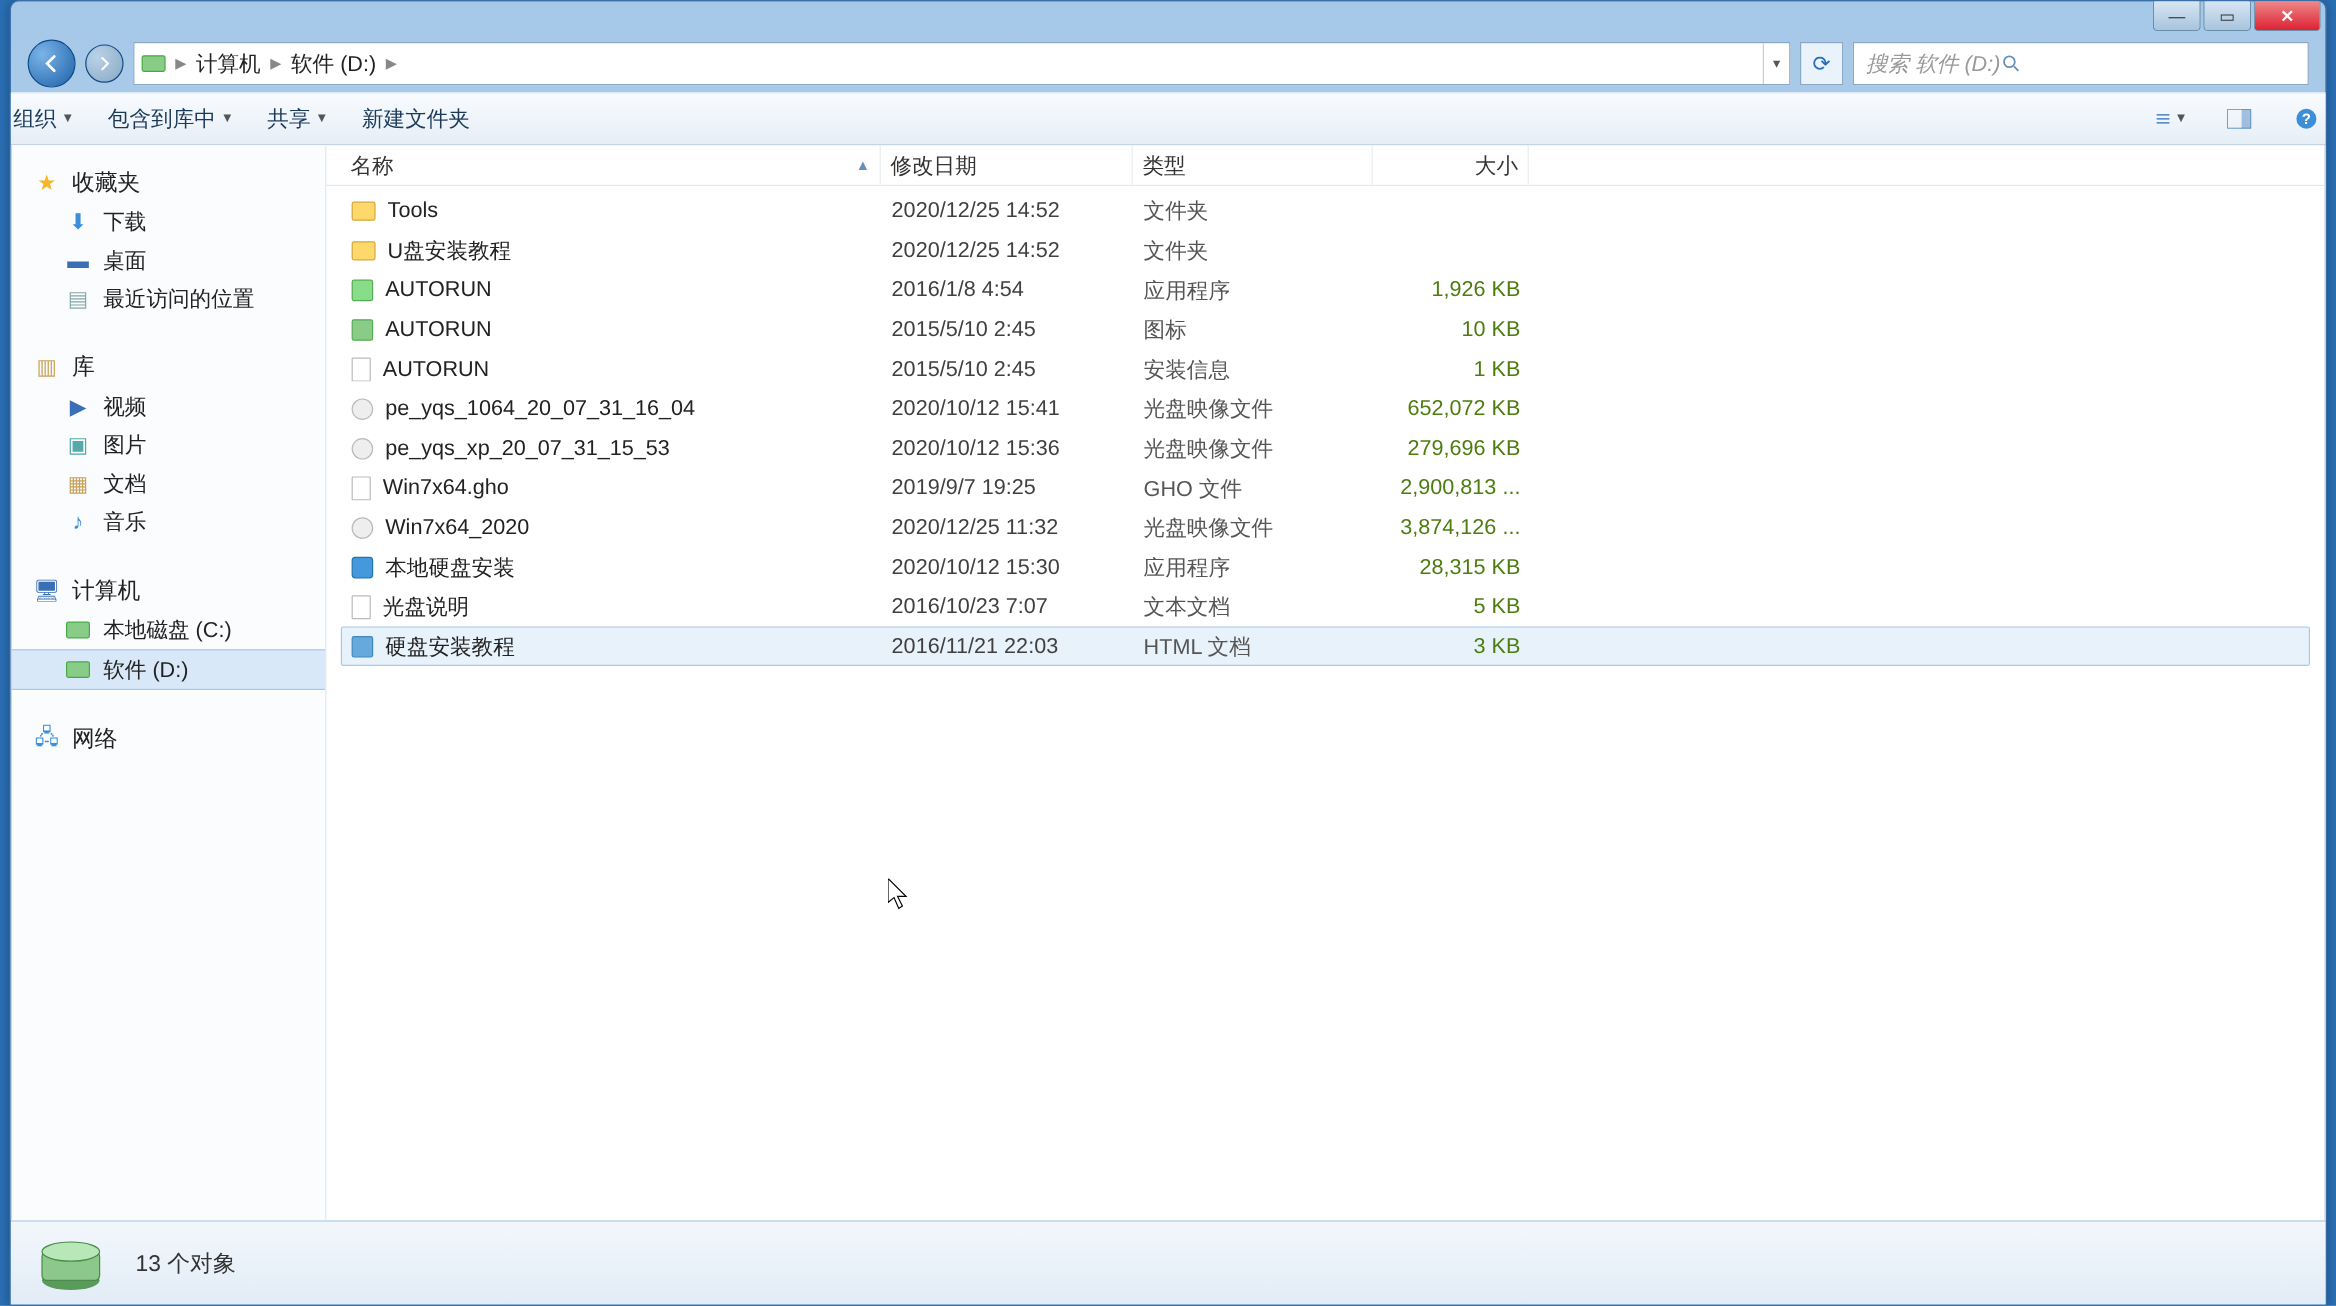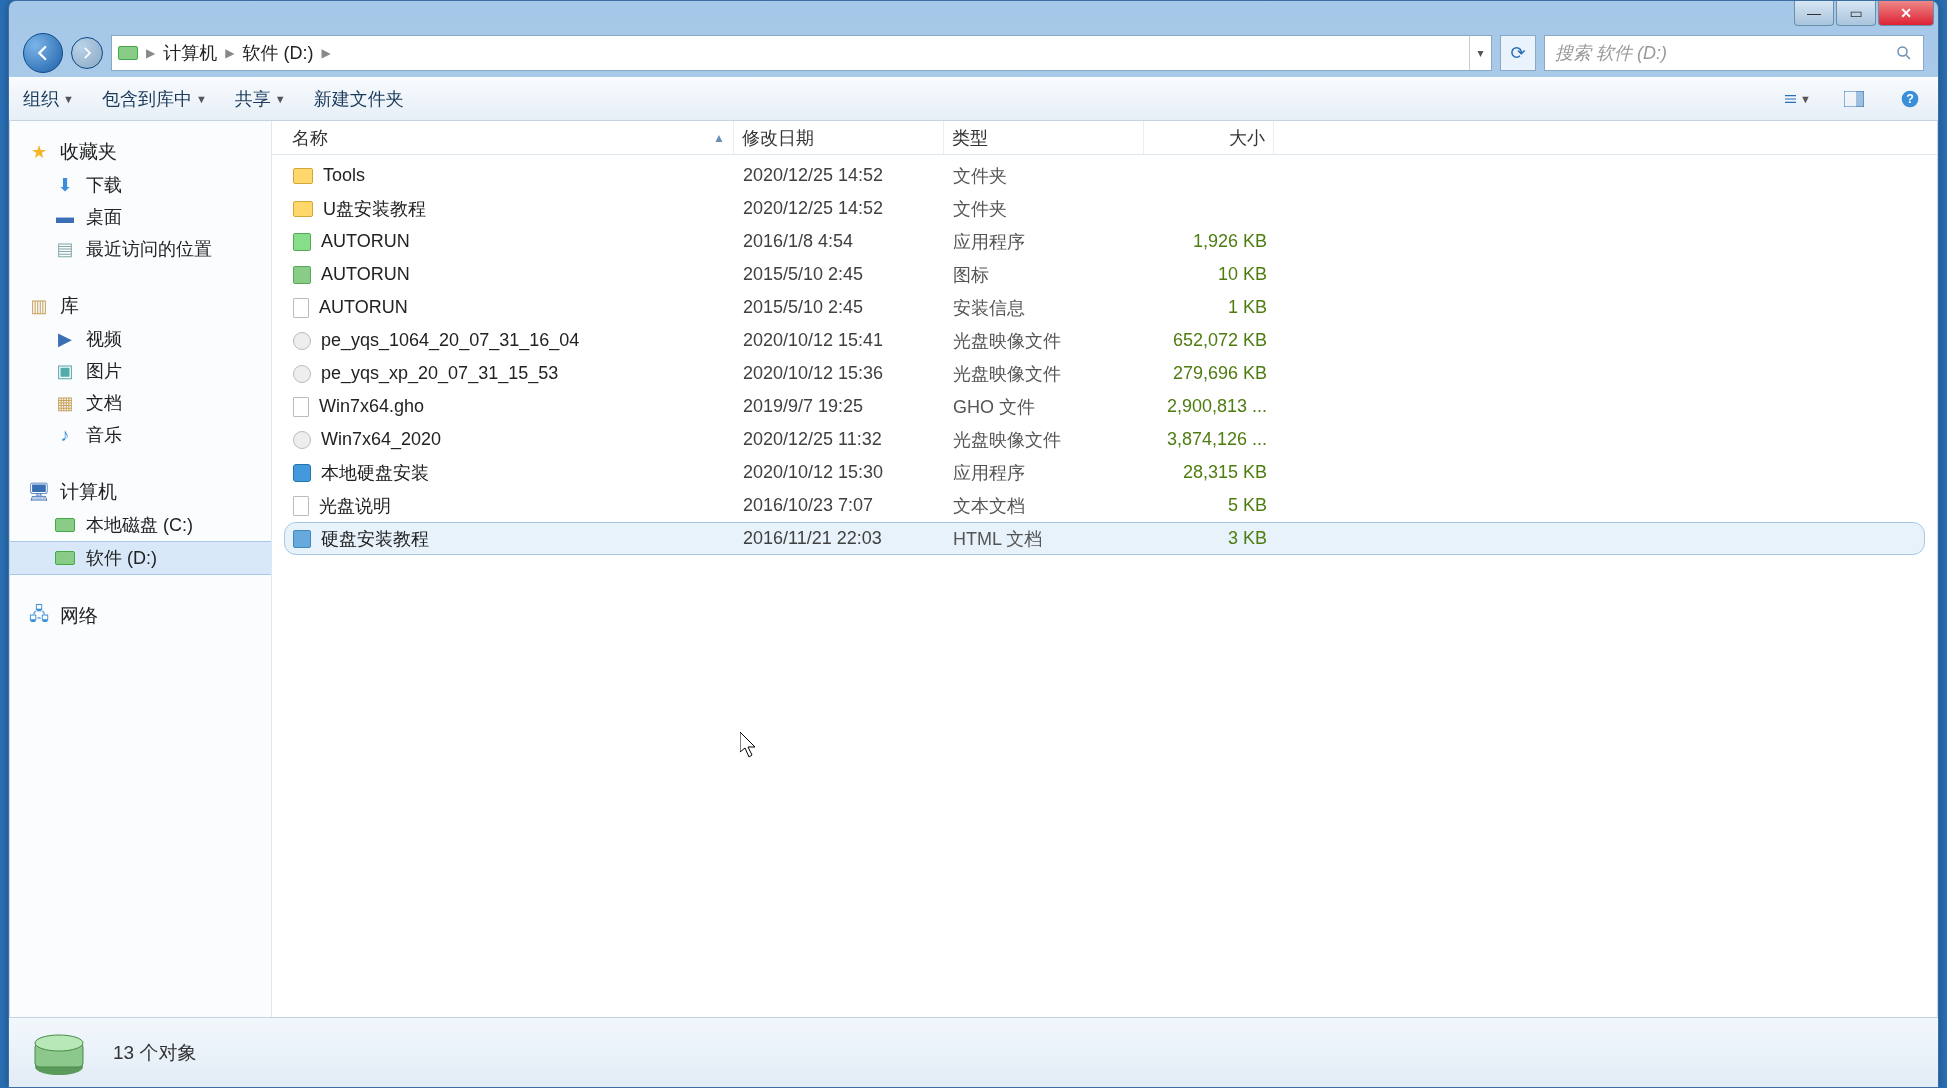--- a/index.html
+++ b/index.html
@@ -10,22 +10,22 @@
 .win-btn { width:40px; height:25px; background:linear-gradient(to bottom,#d8e6f3,#a8c4de); border:1px solid #6b8fa8; border-top:none; border-radius:0 0 4px 4px; display:flex; align-items:center; justify-content:center; font-size:14px; color:#333; cursor:default; }
 .win-btn.close { background:linear-gradient(to bottom,#e88,#d23); color:#fff; width:56px; font-weight:bold; }
 .nav-row { height:48px; display:flex; align-items:center; gap:8px; padding:0 14px; }
 .nav-arrow { width:40px; height:40px; border-radius:50%; background:radial-gradient(circle at 30% 30%,#7ab5e8,#1d5fa8); border:1px solid #0d4a88; display:flex; align-items:center; justify-content:center; color:#fff; font-size:20px; }
 .nav-arrow.fwd { width:32px; height:32px; font-size:16px; background:radial-gradient(circle at 30% 30%,#b8d2e8,#8aa8c4); }
 .addr-bar { flex:1; height:36px; background:#fff; border:1px solid #8aa8c4; display:flex; align-items:center; font-size:18px; color:#222; }
 .addr-seg { padding:0 6px; display:flex; align-items:center; gap:4px; height:100%; }
 .addr-sep { color:#888; font-size:12px; padding:0 2px; }
 .addr-drop { width:22px; text-align:center; border-left:1px solid #ccc; height:100%; display:flex; align-items:center; justify-content:center; color:#555; font-size:12px; }
 .refresh-btn { width:36px; height:36px; background:#eaf3fb; border:1px solid #8aa8c4; display:flex; align-items:center; justify-content:center; color:#2a6fb5; font-size:18px; }
-.search-box { width:380px; height:36px; background:#fff; border:1px solid #8aa8c4; display:flex; align-items:center; padding:0 10px; font-size:18px; color:#999; font-style:italic; justify-content:space-between; }
-.toolbar { height:44px; background:linear-gradient(to bottom,#f8fbfe,#e6eef6); border-top:1px solid #fff; border-bottom:1px solid #c4d4e4; display:flex; align-items:center; padding:0 14px; gap:28px; font-size:18px; color:#1a3a5a; }
+.search-box { width:380px; height:36px; background:#fff; border:1px solid #8aa8c4; display:flex; align-items:center; padding:0 10px; font-size:18px; color:#999; font-style:italic; }
+.toolbar { height:44px; background:linear-gradient(to bottom,#f8fbfe,#e6eef6); border-top:1px solid #fff; border-bottom:1px solid #c4d4e4; display:flex; align-items:center; padding:0 2px; gap:28px; font-size:18px; color:#1a3a5a; }
 .tb-item { display:flex; align-items:center; gap:4px; cursor:default; }
 .tb-drop { font-size:11px; color:#555; }
 .tb-spacer { flex:1; }
 .tb-icon { width:28px; height:28px; display:flex; align-items:center; justify-content:center; color:#2a6fb5; font-size:18px; border:1px solid transparent; }
 .body { flex:1; display:flex; background:#fff; overflow:hidden; border-left:1px solid #c4d4e4; border-right:1px solid #c4d4e4; }
 .sidebar { width:262px; background:#fafcfe; border-right:1px solid #e0e8ef; padding:14px 0; font-size:18px; color:#222; overflow-y:auto; }
 .side-group { margin-bottom:24px; }
 .side-head { display:flex; align-items:center; gap:10px; padding:4px 18px; font-size:19px; }
 .side-item { display:flex; align-items:center; gap:10px; padding:4px 18px 4px 44px; cursor:default; }
 .side-item.active { background:#d8e8f8; border:1px solid #a8c8e8; border-left:none; border-right:none; }
@@ -33,21 +33,21 @@
 .main { flex:1; display:flex; flex-direction:column; }
 .col-head { height:34px; border-bottom:1px solid #e0e8ef; display:flex; align-items:center; font-size:18px; color:#333; padding-left:12px; }
 .col { padding:0 8px; border-right:1px solid #e8eef4; height:100%; display:flex; align-items:center; }
 .col.name { width:450px; }
 .col.date { width:210px; }
 .col.type { width:200px; }
 .col.size { width:130px; justify-content:flex-end; }
 .sort-ind { margin-left:auto; color:#6a8fb5; font-size:12px; }
 .file-list { flex:1; overflow-y:auto; padding:4px 12px; }
 .file-row { height:33px; display:flex; align-items:center; font-size:18px; color:#222; cursor:default; border:1px solid transparent; }
-.file-row.sel { background:#e8f2fb; border:1px solid #a8c8e8; border-radius:12px; }
+.file-row.sel { background:#e8f2fb; border:1px solid #a8c8e8; border-radius:2px; }
 .fc { padding:0 8px; display:flex; align-items:center; overflow:hidden; white-space:nowrap; }
 .fc.name { width:450px; gap:10px; }
 .fc.date { width:210px; color:#404040; }
 .fc.type { width:200px; color:#555; }
 .fc.size { width:130px; justify-content:flex-end; color:#4d7c0f; }
 .statusbar { height:70px; background:linear-gradient(to bottom,#f2f7fc,#e2ecf6); border-top:1px solid #c4d4e4; display:flex; align-items:center; padding:0 20px; gap:24px; font-size:19px; color:#333; }
 .status-ic { width:60px; height:54px; display:flex; align-items:center; justify-content:center; font-size:40px; }
 .cursor { position:absolute; left:740px; top:732px; font-size:22px; color:#000; pointer-events:none; }
 .drive-ic { display:inline-block; width:20px; height:14px; background:#8c8; border:1px solid #4a4; border-radius:2px; position:relative; }
 .folder-ic { display:inline-block; width:20px; height:16px; background:#ffd86b; border:1px solid #d4a838; border-radius:2px; }

